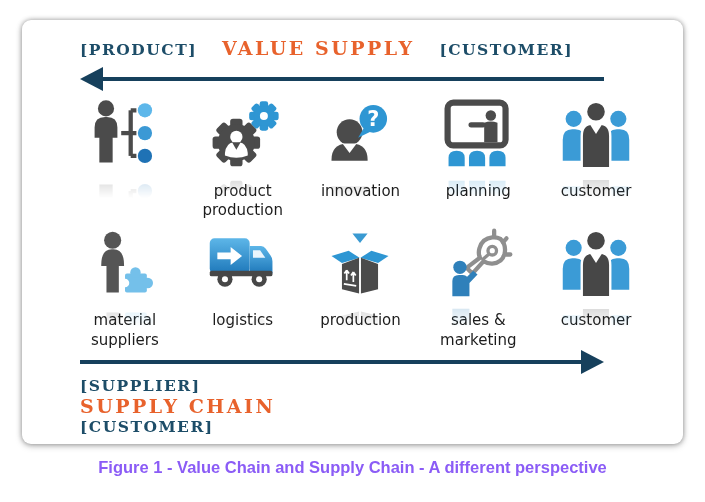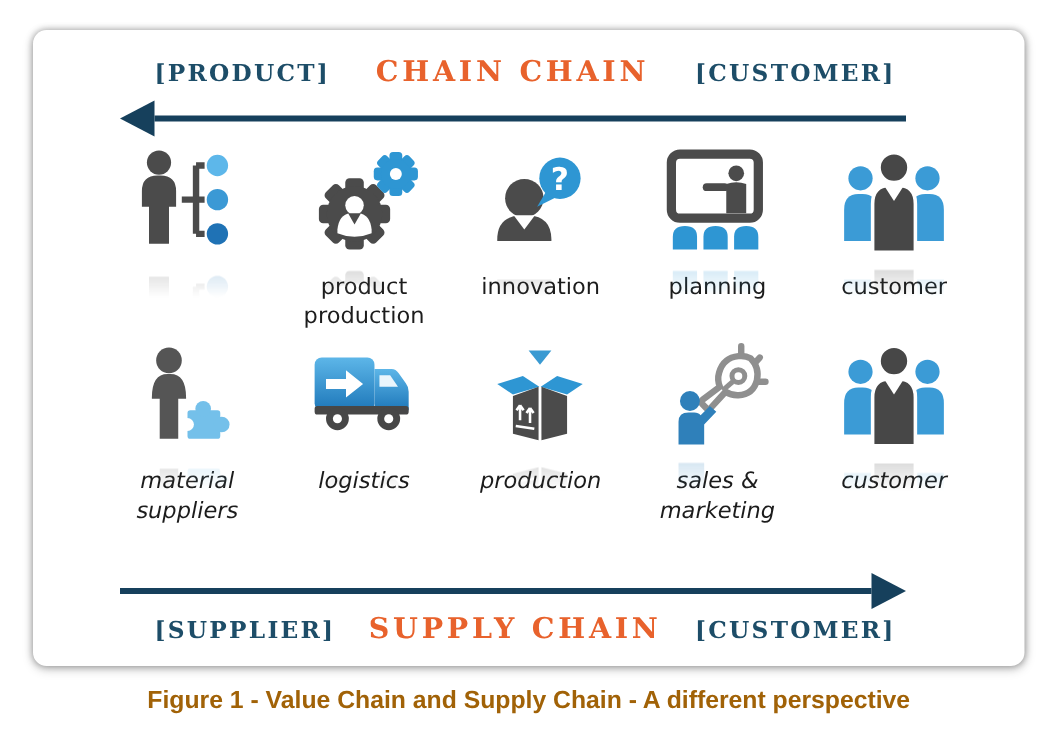--- a/index.html
+++ b/index.html
@@ -8,22 +8,21 @@
     background:#ffffff; font-family:"DejaVu Sans", sans-serif;
   }
   .card {
     position:absolute; left:22px; top:20px; width:661px; height:424px;
     background:#ffffff; border-radius:9px;
     box-shadow:0 0 5px rgba(0,0,0,0.35), 0 2px 7px rgba(0,0,0,0.22);
     display:flex; flex-direction:column; box-sizing:border-box;
   }
   .chain-labels {
     display:flex; align-items:baseline; justify-content:space-between;
-    padding:0 86px 0 58px;
-    margin-left:23px;
+    padding:0 110px 0 58px;
   }
   .chain-labels.top { margin-top:17px; }
   .bracket-label {
     font-family:"DejaVu Serif", serif; font-weight:bold;
     font-size:15.5px; letter-spacing:1.5px; color:#1d4d68;
   }
   .chain-title {
     font-family:"DejaVu Serif", serif; font-weight:bold;
     font-size:19px; letter-spacing:2.5px; color:#e8622c;
   }
@@ -36,45 +35,45 @@
     border-bottom:12px solid transparent; border-right:23px solid #16405c;
   }
   .arrow-head-right {
     width:0; height:0; border-top:12px solid transparent;
     border-bottom:12px solid transparent; border-left:23px solid #16405c;
   }
   .items-row {
     display:grid; grid-template-columns:repeat(5,1fr);
     padding:0 28px 0 44px; margin-top:4px;
   }
-  .items-row.second { margin-top:4px;font-style:italic; }
+  .items-row.second { margin-top:4px; }
   .item { display:flex; flex-direction:column; align-items:center; }
   .icon-wrap { height:78px; display:flex; align-items:flex-end; justify-content:center; }
   .icon-wrap svg {
     -webkit-box-reflect: below 1px linear-gradient(transparent 68%, rgba(0,0,0,0.25) 100%);
   }
   .item-label {
     margin-top:9px; font-size:15px; line-height:1.28; color:#1c1c1c;
     text-align:center; max-width:102px;
   }
-  .chain-labels.bottom { margin-top:2px; margin-bottom:14px; }
+  .chain-labels.bottom { margin-top:2px; margin-bottom:14px;flex-direction:column; }
   .caption {
     position:absolute; left:0; top:458px; width:705px; text-align:center;
     font-family:"Liberation Sans", sans-serif; font-weight:bold;
-    font-size:16.5px; color:#a16207;
+    font-size:16.5px; color:#8b5cf6;
   }
 </style>
 </head>
 <body>
 
 <div class="card">
 
   <div class="chain-labels top">
     <span class="bracket-label">[PRODUCT]</span>
-    <span class="chain-title">CHAIN CHAIN</span>
+    <span class="chain-title">VALUE SUPPLY</span>
     <span class="bracket-label">[CUSTOMER]</span>
   </div>
 
   <div class="arrow top">
     <div class="arrow-head-left"></div>
     <div class="line"></div>
   </div>
 
   <div class="items-row">
 

